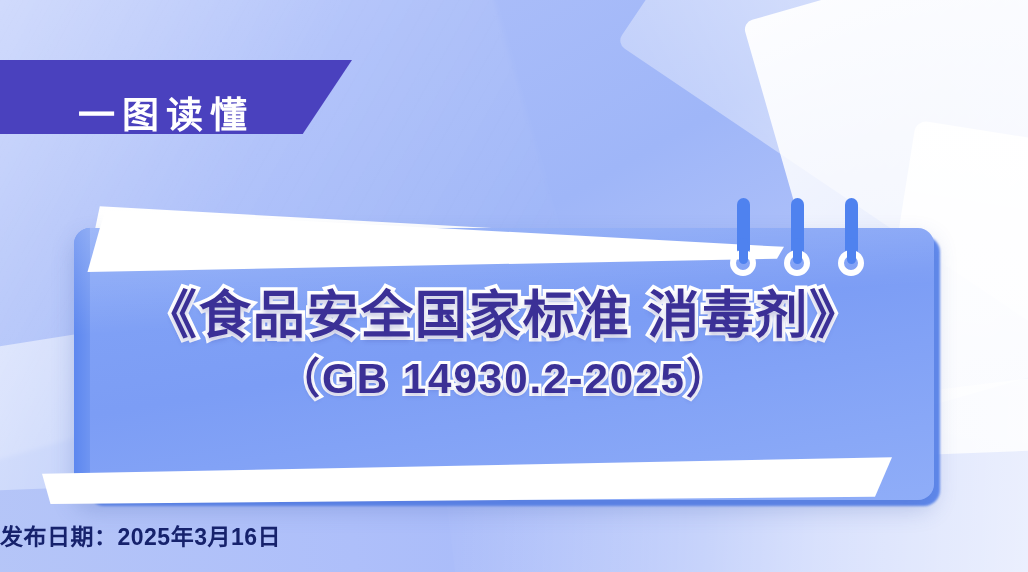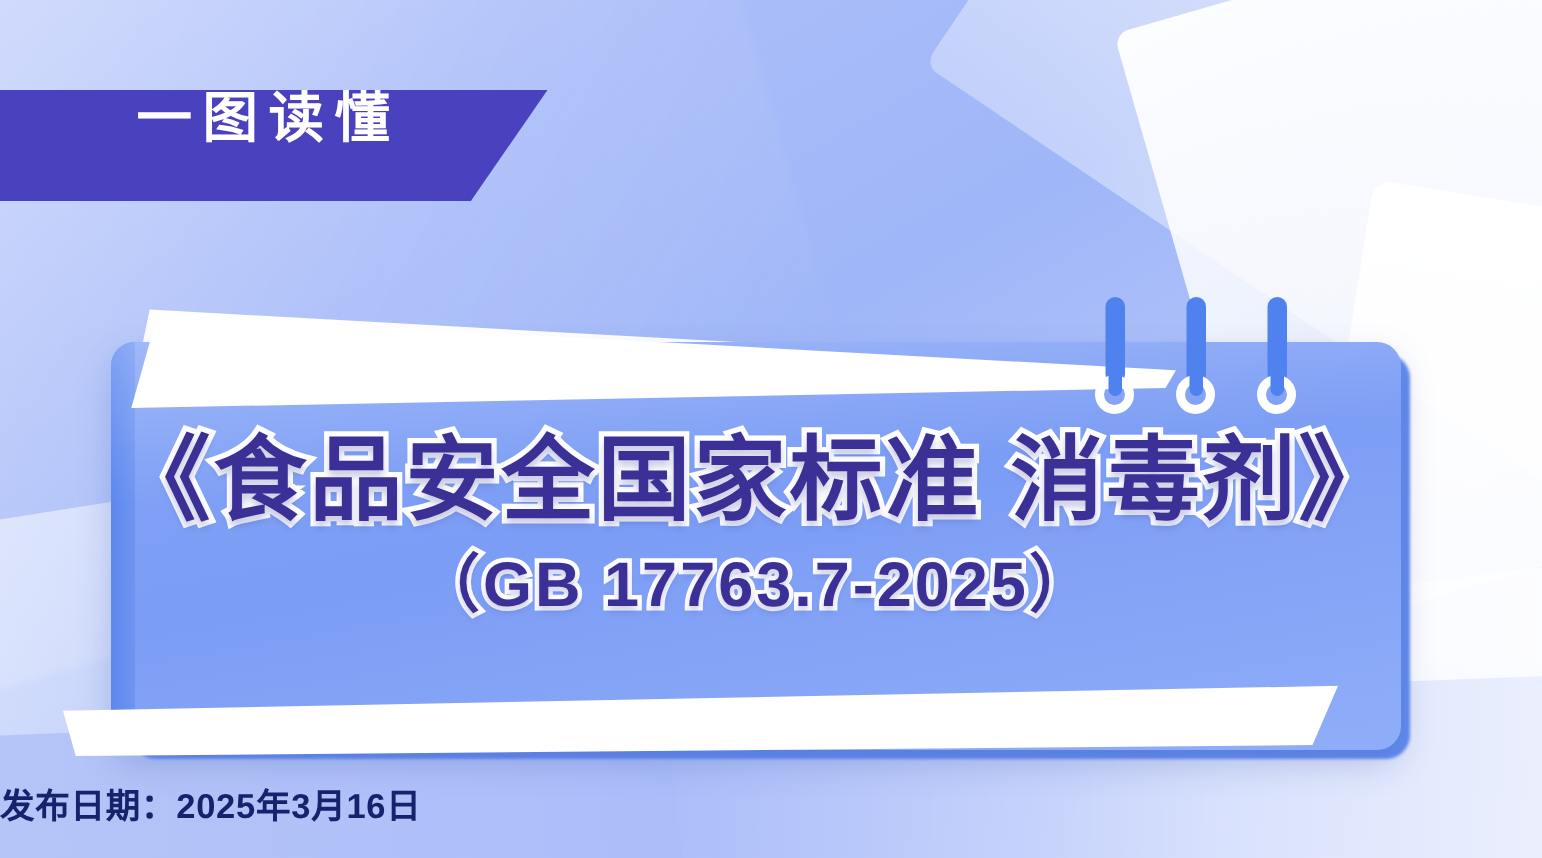--- a/index.html
+++ b/index.html
@@ -93,22 +93,21 @@
   .banner {
     position: absolute;
     left: 0;
     top: 60px;
     width: 352px;
     height: 74px;
     background: #4a41be;
     clip-path: polygon(0 0, 100% 0, 86% 100%, 0 100%);
     box-shadow: 0 6px 14px rgba(60,50,150,0.28);
     display: flex;
-    align-items: flex-start;
-    padding-left: 13px;
+    align-items: flex-end;
   }
   .banner-label {
     color: #ffffff;
     font-size: 37px;
     font-weight: 700;
     letter-spacing: 7px;
     margin-left: 78px;
     line-height: 1;
     white-space: nowrap;
   }
@@ -233,21 +232,21 @@
 
   
   .headline-wrap {
     position: absolute;
     left: 74px;
     top: 286px;
     width: 860px;
     text-align: center;
   }
   .headline {
-    font-size: 62px;
+    font-size: 52px;
     font-weight: 700;
     color: #3b3096;
     letter-spacing: 2px;
     line-height: 1.12;
     white-space: nowrap;
     -webkit-text-stroke: 7px #ffffff;
     paint-order: stroke fill;
     text-shadow: 0 4px 5px rgba(55,60,150,0.28);
   }
   .subline {
@@ -322,21 +321,21 @@
     </div>
     <div class="ring ring-3">
       <span class="bar"></span>
       <span class="hoop"></span>
       <span class="bar-over"></span>
     </div>
   </div>
 
   <div class="headline-wrap">
     <div class="headline">《食品安全国家标准 消毒剂》</div>
-    <div class="subline">（GB 17763.7-2025）</div>
+    <div class="subline">（GB 14930.2-2025）</div>
   </div>
 
   <div class="paper-bottom-strip"></div>
 
   <div class="dates">
     <span class="date-item">发布日期：2025年3月16日</span>
   </div>
 
 </div>
 

